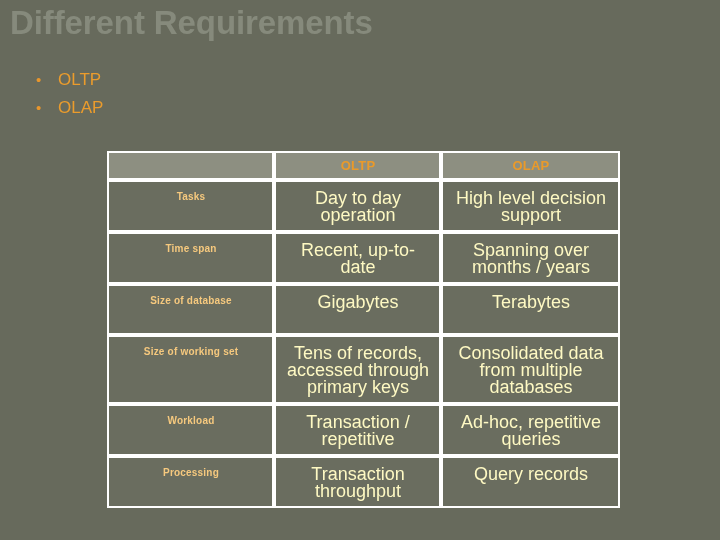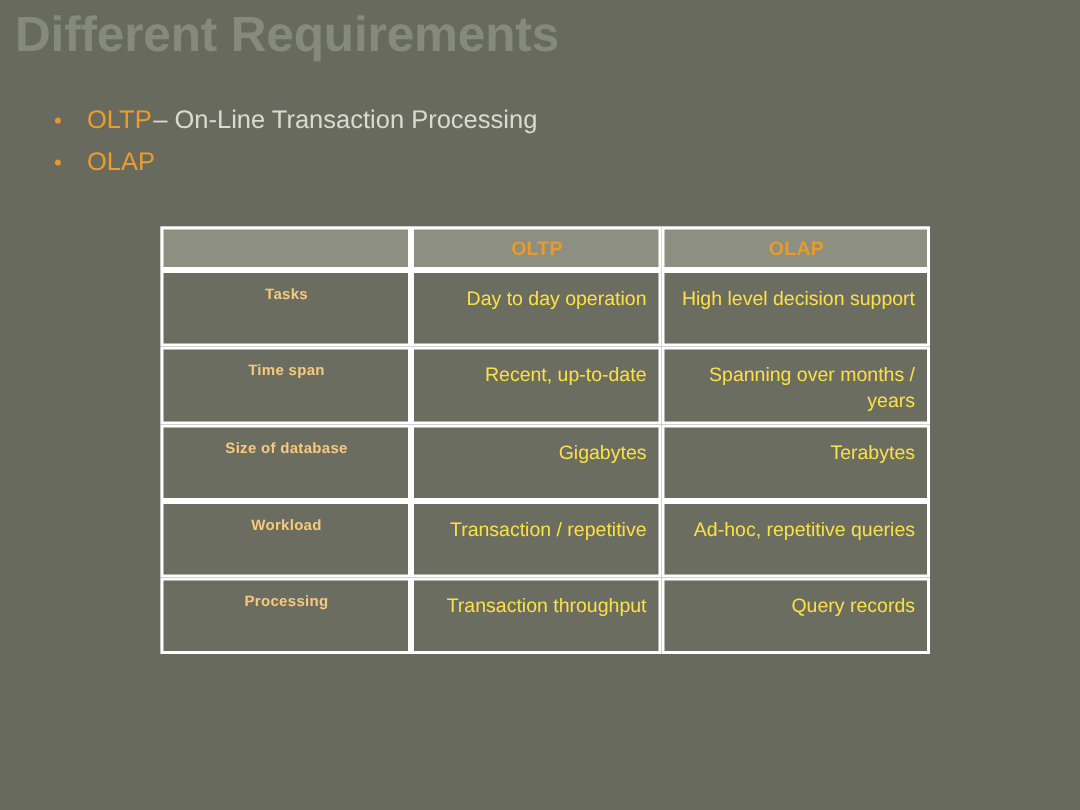--- a/index.html
+++ b/index.html
@@ -113,40 +113,39 @@
   }
   td.rowlabel {
     text-align: center;
     font-size: 10px;
     font-weight: bold;
     color: #f6c97e;
     letter-spacing: 0.2px;
     padding-top: 9px;
   }
   td.val {
-    text-align: right;
-    font-size: 13px;
+    text-align: center;
+    font-size: 18px;
     line-height: 17px;
-    color: #fde047;
+    color: #fef9c3;
     padding-top: 8px;
   }
 </style>
 </head>
 <body>
 
 <div id="slide">
 
   <div class="slide-title">Different Requirements</div>
 
   <div class="bullet-list">
 
     <div class="bullet-row">
       <span class="bullet-dot">•</span>
       <span class="bullet-key">OLTP</span>
-      <span class="bullet-rest"> – On-Line Transaction Processing</span>
     </div>
 
     <div class="bullet-row">
       <span class="bullet-dot">•</span>
       <span class="bullet-key">OLAP</span>
     </div>
 
   </div>
 
   <table class="cmp-table">
@@ -172,20 +171,25 @@
         <td class="rowlabel">Time span</td>
         <td class="val">Recent, up-to-date</td>
         <td class="val">Spanning over months / years</td>
       </tr>
       <tr class="brow">
         <td class="rowlabel">Size of database</td>
         <td class="val">Gigabytes</td>
         <td class="val">Terabytes</td>
       </tr>
       <tr class="brow">
+        <td class="rowlabel">Size of working set</td>
+        <td class="val">Tens of records, accessed through primary keys</td>
+        <td class="val">Consolidated data from multiple databases</td>
+      </tr>
+      <tr class="brow">
         <td class="rowlabel">Workload</td>
         <td class="val">Transaction / repetitive</td>
         <td class="val">Ad-hoc, repetitive queries</td>
       </tr>
       <tr class="brow">
         <td class="rowlabel">Processing</td>
         <td class="val">Transaction throughput</td>
         <td class="val">Query records</td>
       </tr>
     </tbody>

